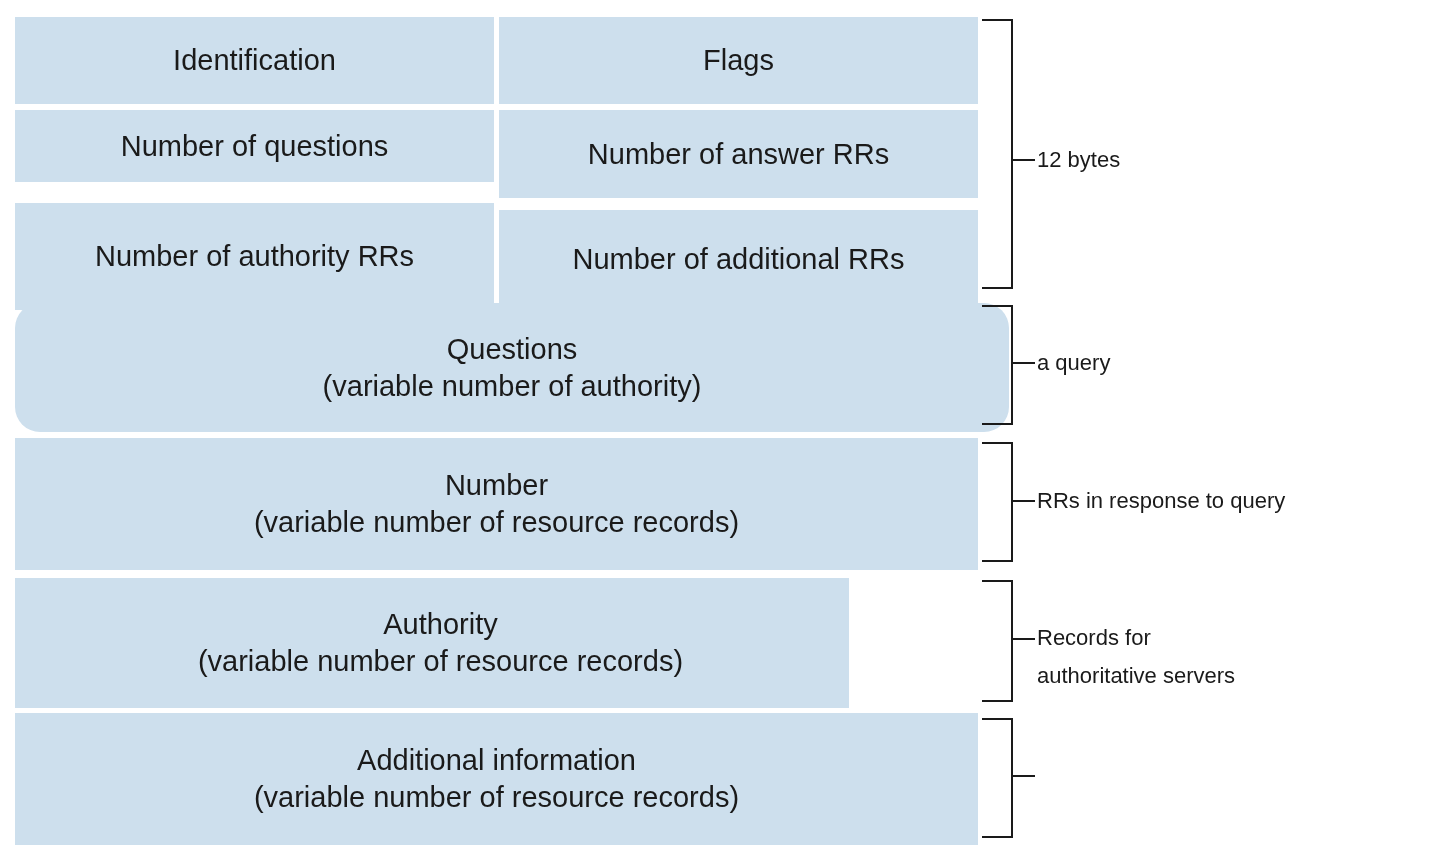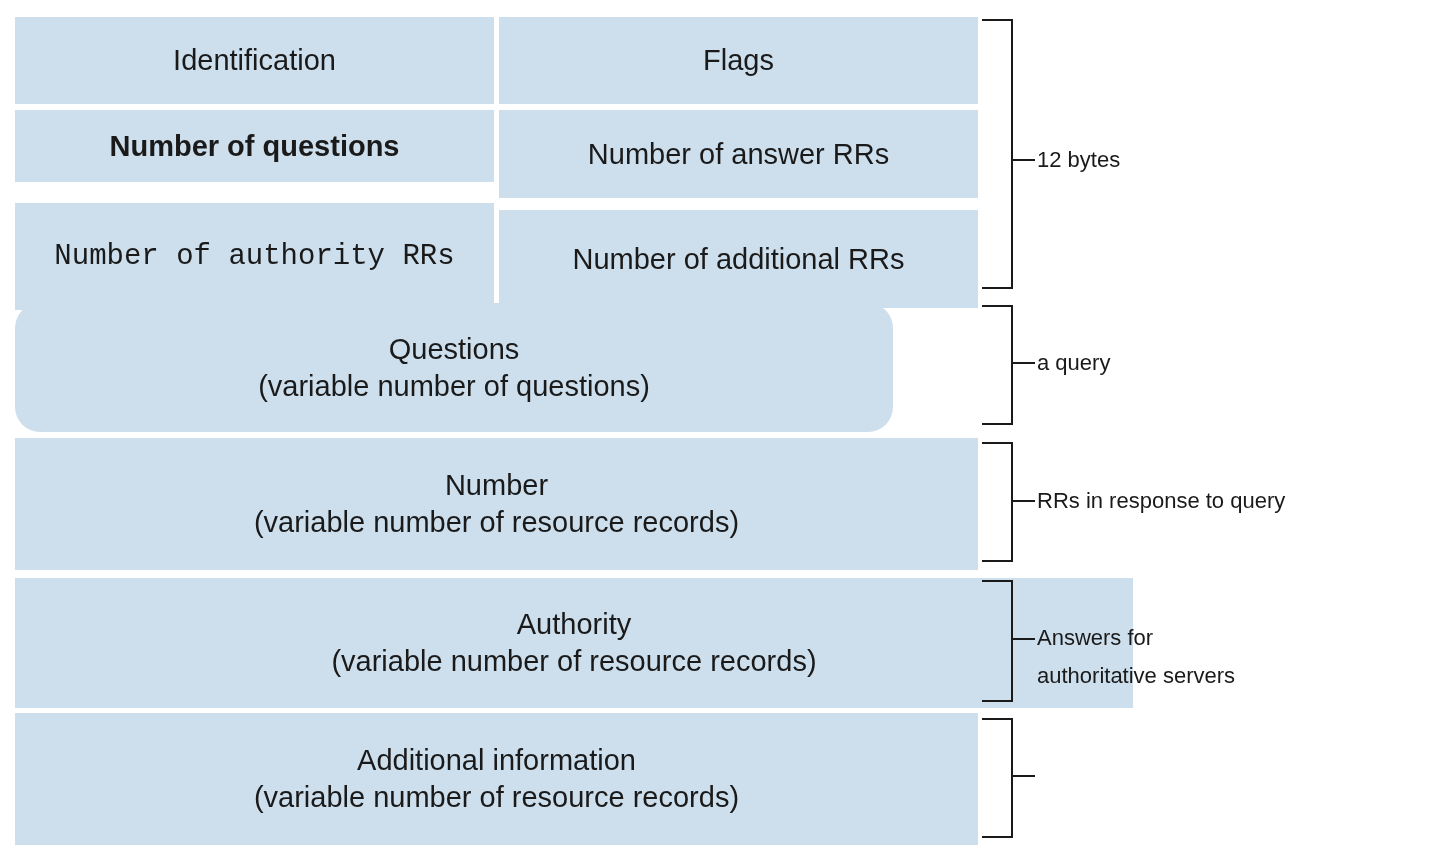--- a/index.html
+++ b/index.html
@@ -58,45 +58,45 @@
 
 <div class="canvas">
 
   <div class="cell" style="left:15px;  top:17px;  width:479px; height:87px;">
     <div>Identification</div>
   </div>
   <div class="cell" style="left:499px; top:17px;  width:479px; height:87px;">
     <div>Flags</div>
   </div>
 
-  <div class="cell" style="left:15px;  top:110px; width:479px; height:72px;font-weight:bold;">
+  <div class="cell" style="left:15px;  top:110px; width:479px; height:72px;">
     <div>Number of questions</div>
   </div>
   <div class="cell" style="left:499px; top:110px; width:479px; height:88px;">
     <div>Number of answer RRs</div>
   </div>
 
-  <div class="cell" style="left:15px;  top:203px; width:479px; height:107px;font-family:Liberation Mono, monospace;">
+  <div class="cell" style="left:15px;  top:203px; width:479px; height:107px;">
     <div>Number of authority RRs</div>
   </div>
   <div class="cell" style="left:499px; top:210px; width:479px; height:98px;">
     <div>Number of additional RRs</div>
   </div>
 
-  <div class="cell" style="left:15px; top:303px; width:878px; height:129px;border-radius:25px;">
+  <div class="cell" style="left:15px; top:303px; width:994px; height:129px;border-radius:25px;">
     <div>Questions</div>
-    <div>(variable number of questions)</div>
+    <div>(variable number of authority)</div>
   </div>
 
   <div class="cell" style="left:15px; top:438px; width:963px; height:132px;">
     <div>Number</div>
     <div>(variable number of resource records)</div>
   </div>
 
-  <div class="cell" style="left:15px; top:578px; width:1118px; height:130px;">
+  <div class="cell" style="left:15px; top:578px; width:817px; height:130px;padding-left:17px;">
     <div>Authority</div>
     <div>(variable number of resource records)</div>
   </div>
 
   <div class="cell" style="left:15px; top:713px; width:963px; height:132px;">
     <div>Additional information</div>
     <div>(variable number of resource records)</div>
   </div>
 
   <div class="bracket" style="top:19px;  height:270px;"></div>
@@ -120,18 +120,18 @@
 
   <div class="note" style="top:344px;">
     <div>a query</div>
   </div>
 
   <div class="note" style="top:482px;">
     <div>RRs in response to query</div>
   </div>
 
   <div class="note" style="top:619px;">
-    <div>Answers for</div>
+    <div>Records for</div>
     <div>authoritative servers</div>
   </div>
 
 
 </div>
 
 </body></html>

